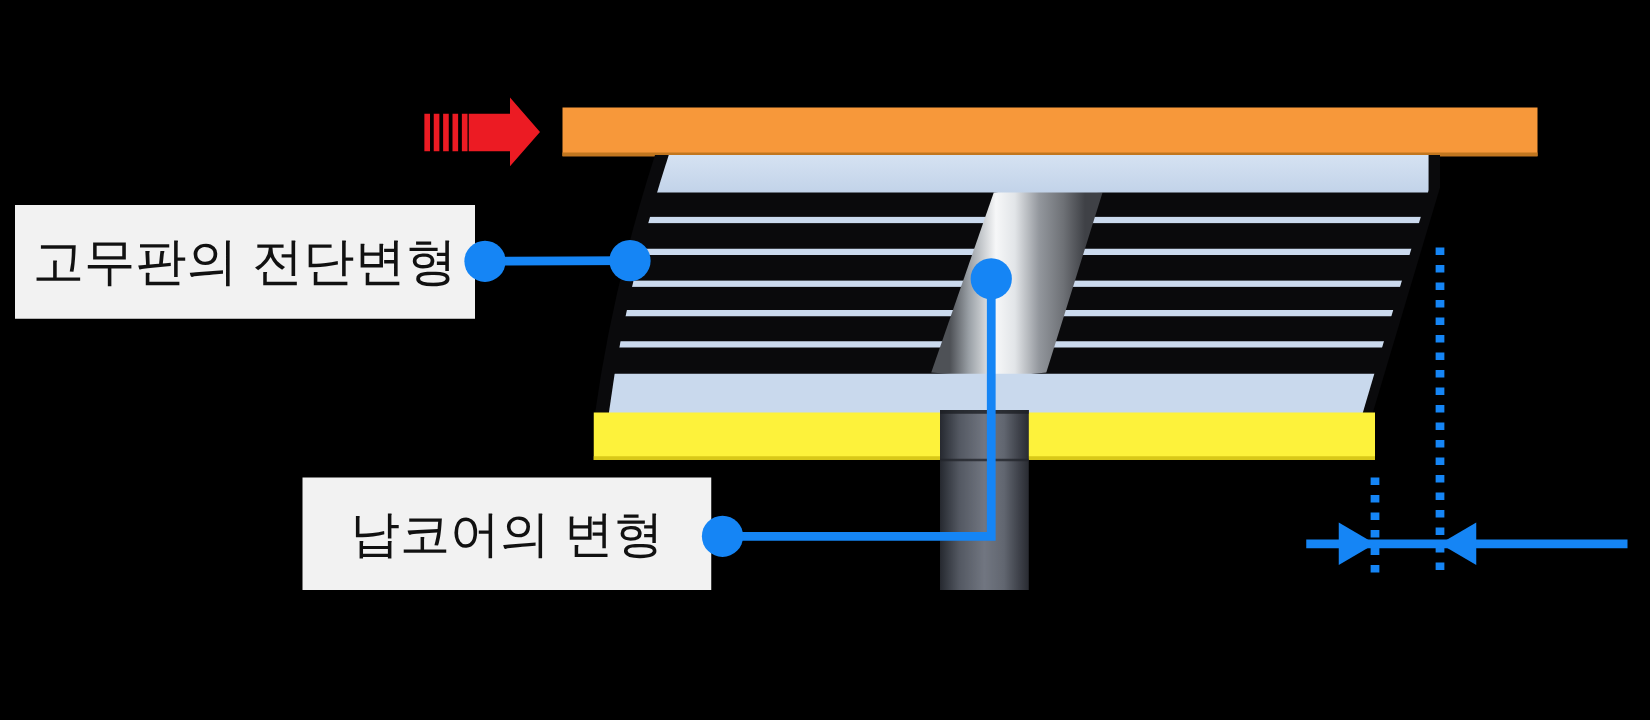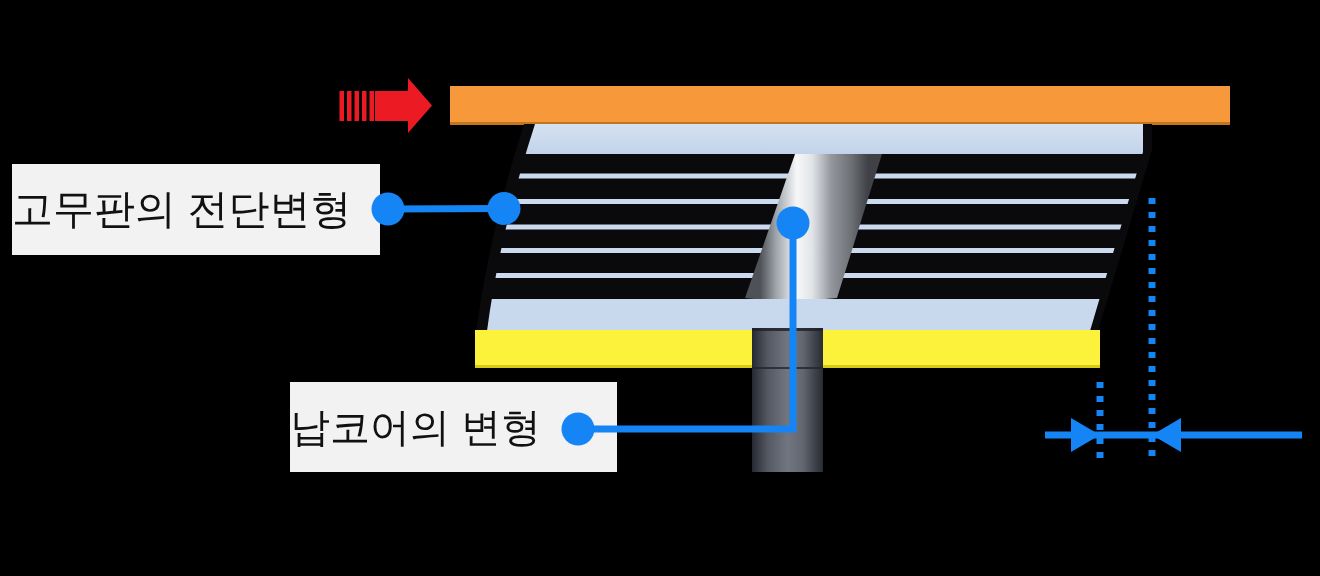--- a/index.html
+++ b/index.html
@@ -8,27 +8,27 @@
     width:1320px;height:576px;
     background:#000;
     overflow:hidden;
     font-family:"Liberation Sans","DejaVu Sans",sans-serif;
   }
   .stage svg{position:absolute;left:0;top:0;}
   #annot-layer{pointer-events:none;}
   .label-box{
     position:absolute;
     background:#F2F2F2;
-    display:flex;align-items:center;
+    display:flex;align-items:center;justify-content:center;
     color:#111;
     font-weight:400;
     z-index:2;
   }
   #label-rubber{left:12px;top:164px;width:368px;height:91px;font-size:41px;}
-  #label-core{left:242px;top:382px;width:327px;height:90px;font-size:40px;margin-left:48px;}
+  #label-core{left:242px;top:382px;width:327px;height:90px;font-size:40px;}
   #annot-layer{z-index:3;}
   #base-layer{z-index:1;}
 </style>
 </head>
 <body>
 
 <div class="stage">
 
   <svg id="base-layer" width="1320" height="576" viewBox="0 0 1320 576">
     <defs>

